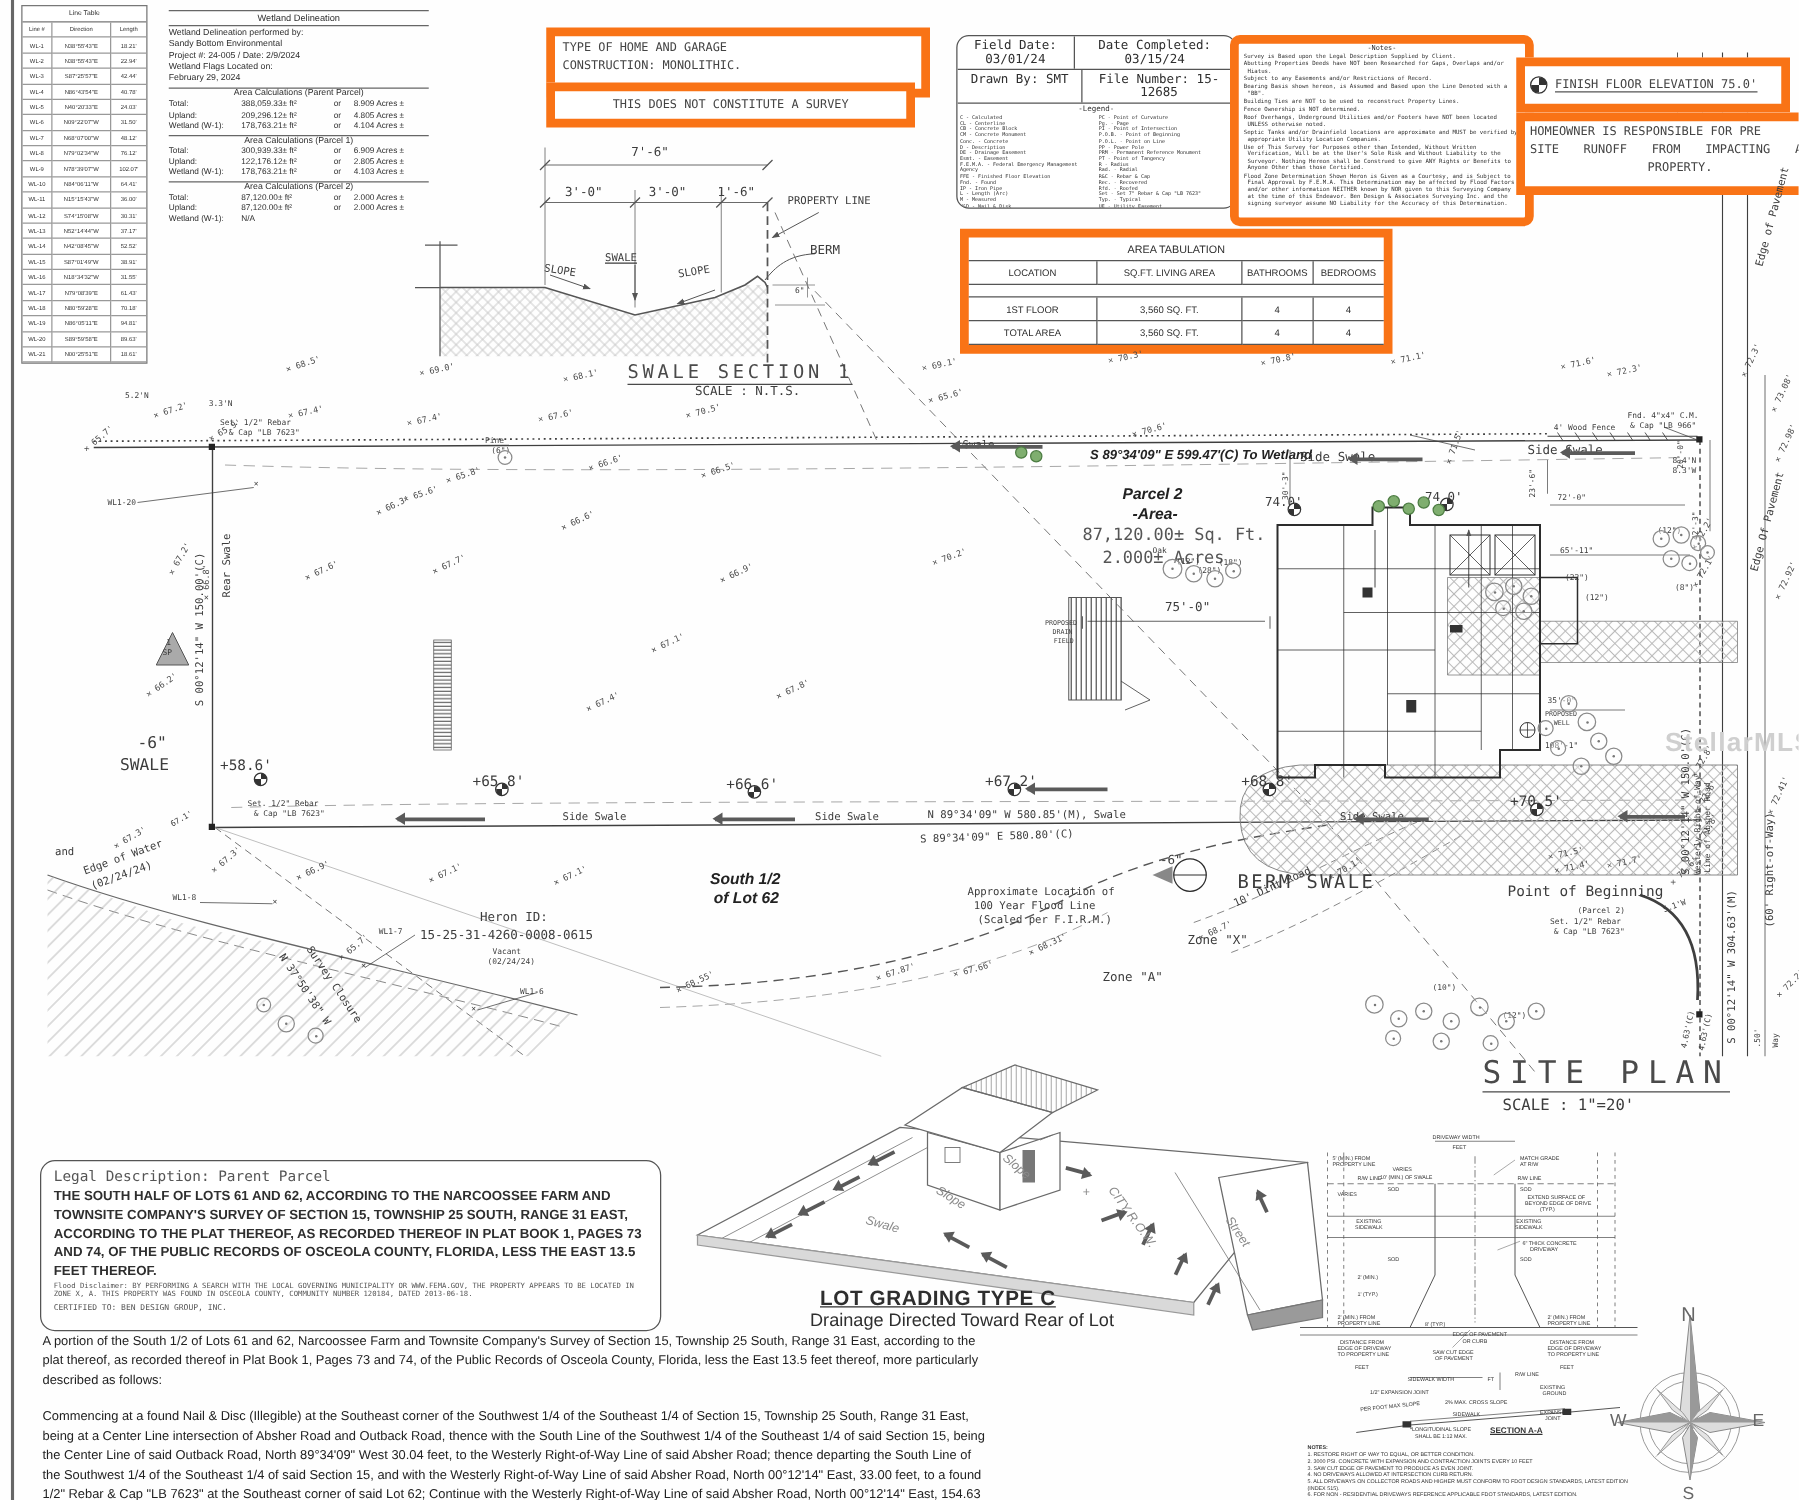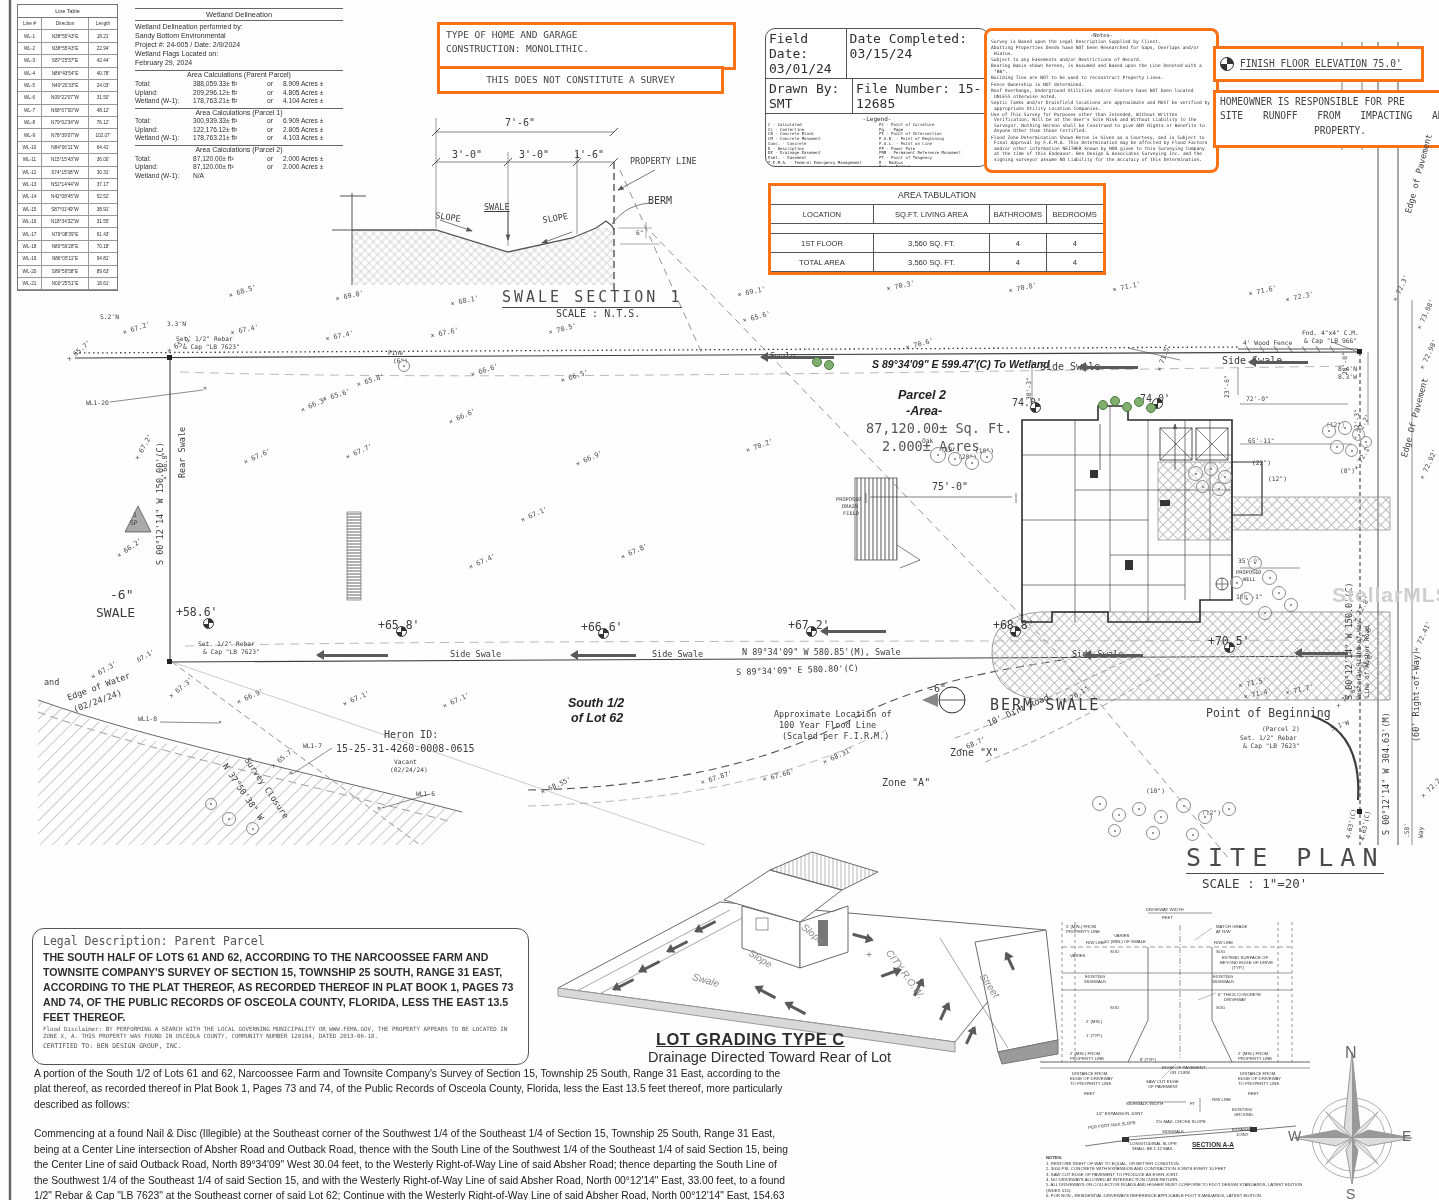--- a/index.html
+++ b/index.html
@@ -1,19 +1,19 @@
 <!DOCTYPE html>
 <html><head>
 <meta charset="utf-8">
 <style>
   html,body{margin:0;padding:0;background:#fff;}
   #sheet{position:relative;width:1439px;height:1200px;background:#fefefe;overflow:hidden;
          font-family:"Liberation Sans",sans-serif;color:#2e2e2e;}
   svg{position:absolute;left:0;top:0;pointer-events:none;}
-  .box{position:absolute;border:3px solid #f97316;background:#fff;}
+  .box{position:absolute;border:7px solid #f97316;background:#fff;}
   .rbox{position:absolute;border:1.3px solid #555;border-radius:10px;background:#fff;}
   
   .lab{position:absolute;font-family:"DejaVu Sans Mono",monospace;color:#3c3c3c;
        white-space:nowrap;line-height:1;transform-origin:left top;font-size:8px;}
   .hand{font-size:8.5px;}
   .hand-md{font-size:10px;}
   .hand-md2{font-size:11.5px;}
   .hand-lg{font-size:13px;}
   .hand-lg2{font-size:13.5px;color:#555;}
   .hand-xl{font-size:15px;letter-spacing:2px;}
@@ -50,21 +50,21 @@
   #wetland .wt{text-align:center;border-top:1px solid #666;border-bottom:1px solid #666;
       font-size:7.4px;padding:1px 0;margin-bottom:2px;}
   #wetland .sect{border-top:1px solid #666;text-align:center;font-size:7px;margin-top:2px;}
   .calc-row{display:grid;grid-template-columns:58px 74px 16px 58px;font-size:6.6px;}
   
   #cons-box{left:437px;top:22px;width:281px;height:36px;font-family:"DejaVu Sans Mono",monospace;
             font-size:9.5px;line-height:1.5;padding:3px 6px;color:#444;}
   #survey-box{left:437px;top:66px;width:281px;height:22px;font-family:"DejaVu Sans Mono",monospace;
             font-size:9.5px;text-align:center;line-height:22px;color:#444;}
   #title-block{left:765px;top:28px;width:222px;height:137px;overflow:hidden;}
-  #title-block .row{display:flex;border-bottom:1px solid #555;font-family:"DejaVu Sans Mono",monospace;font-size:13px;}
+  #title-block .row{display:flex;border-bottom:1px solid #555;font-family:"DejaVu Sans Mono",monospace;font-size:10px;text-align:center;}
   #title-block .row span{padding:2px 3px;}
   #title-block .row span:first-child{width:46%;border-right:1px solid #555;}
   #legend-title{text-align:center;font-family:"DejaVu Sans Mono",monospace;font-size:6px;padding:1px 0;}
   #legend-cols{display:flex;font-family:"DejaVu Sans Mono",monospace;font-size:4px;line-height:1.18;}
   #legend-cols>div{width:50%;padding:0 2px;}
   #notes-box{left:984px;top:28px;width:221px;height:137px;border-radius:8px;overflow:hidden;
              font-family:"DejaVu Sans Mono",monospace;font-size:4.55px;line-height:1.2;padding:1px 4px;}
   #notes-box .nt{text-align:center;font-size:5.5px;}
   #notes-box p{margin:0 0 1px 0;text-indent:-3px;padding-left:3px;}
   #ffe-box{left:1213px;top:46px;width:197px;height:30px;display:flex;align-items:center;gap:6px;

